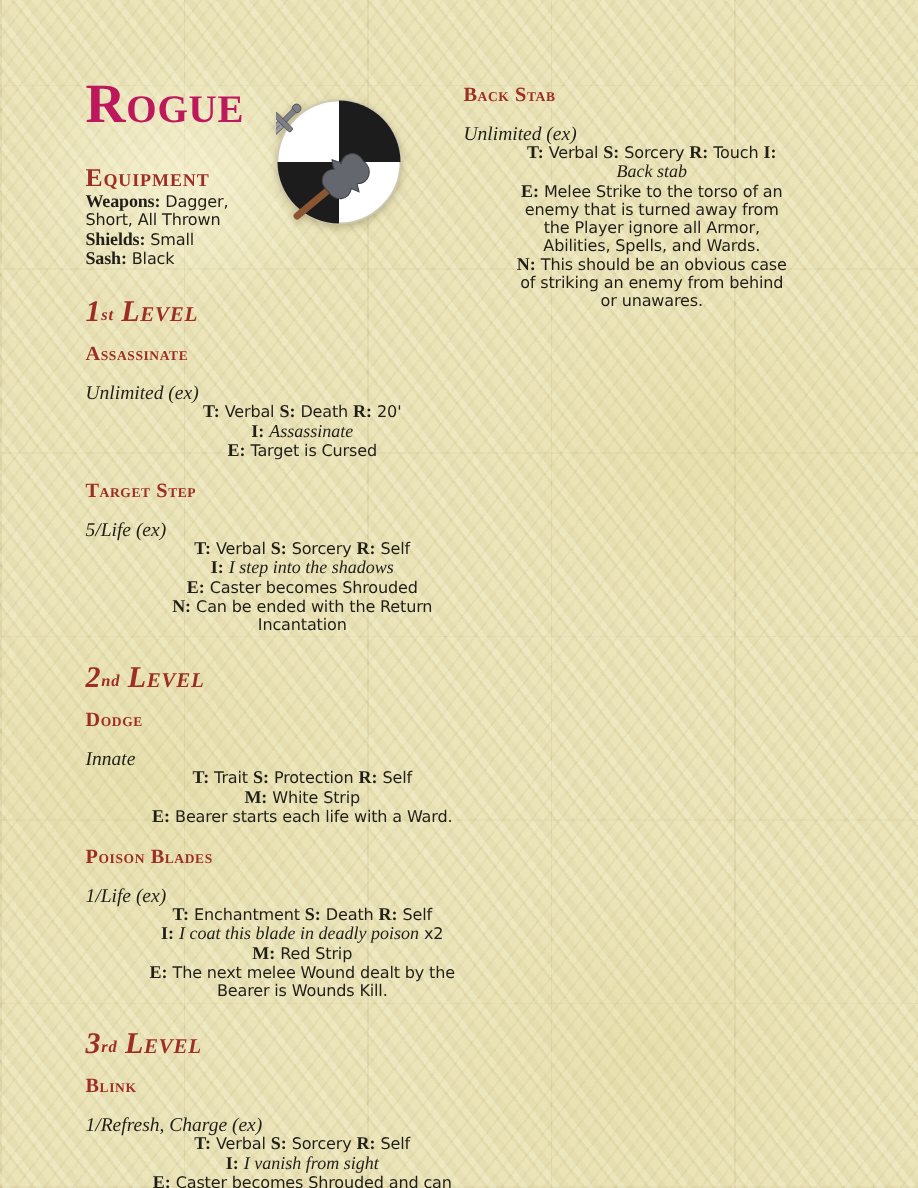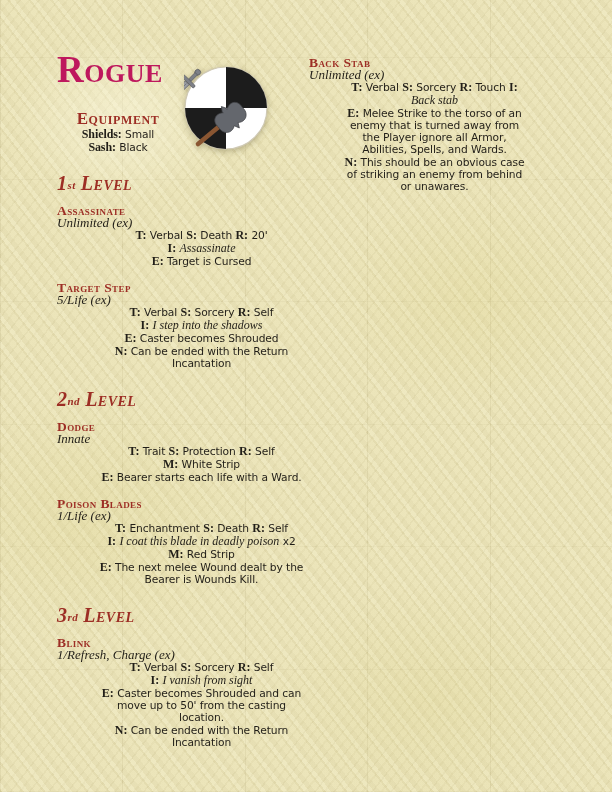--- a/index.html
+++ b/index.html
@@ -26,42 +26,42 @@
     font-family:"Liberation Serif",serif;font-weight:700;
     font-variant:small-caps;font-size:37px;line-height:40px;
     letter-spacing:0.5px;color:#be185d;
   }
   .red-heading{color:#9d2e25;}
   .eq-heading{
     margin:0;
     font-family:"Liberation Serif",serif;font-weight:600;
     font-variant:small-caps;font-size:17px;line-height:18px;letter-spacing:0.6px;
   }
-  .equipment{width:122px;text-align:center;}
+  .equipment{width:122px;}
   .eq-item{font-size:10.7px;line-height:12px;letter-spacing:-0.1px;}
   .eq-label{font-family:"Liberation Serif",serif;font-weight:700;font-size:12px;}
 
   .level-heading{
     margin:18px 0 8px 0;
     font-family:"Liberation Serif",serif;font-weight:600;
     font-size:20px;line-height:22px;letter-spacing:0.5px;font-style:italic;
   }
   .level-heading .ordinal{font-size:11px;letter-spacing:0.5px;vertical-align:1px;}
   .level-heading .word{font-variant:small-caps;margin-left:5px;}
 
   .ability{margin:0 0 13px 0;}
   .ability-name{
     margin:0;
     font-family:"Liberation Serif",serif;font-weight:600;
     font-variant:small-caps;font-size:13.5px;line-height:12px;
     letter-spacing:0.4px;padding-top:1px;
   }
   .ability-usage{
     font-family:"Liberation Serif",serif;font-style:italic;
-    font-size:13px;line-height:12px;
+    font-size:13px;line-height:12px;margin-top:14px;
   }
   .stat-block{margin-left:36px;text-align:center;}
   .col-right .stat-block{margin-left:33px;}
   .stat-line{font-size:10.7px;line-height:12px;letter-spacing:-0.1px;}
   .seg-tag{font-family:"Liberation Serif",serif;font-weight:700;font-size:12px;letter-spacing:0;}
   .seg-inc{font-family:"Liberation Serif",serif;font-style:italic;font-size:12px;letter-spacing:0;}
 
   .crest{position:absolute;left:184px;top:66px;width:84px;height:84px;
     filter:drop-shadow(0 2px 3px rgba(90,80,40,0.35));}
 </style>
@@ -90,20 +90,21 @@
       </g>
     </g>
   </svg>
 
   <div class="col col-left">
     <h1 class="page-title">Rogue</h1>
 
     <section class="equipment">
       <h2 class="eq-heading red-heading">Equipment</h2>
       <div id="equipment-items">
+          <div class="eq-item"><span class="eq-label">Weapons:</span> <span class="eq-value">Dagger, Short, All Thrown</span></div>
           <div class="eq-item"><span class="eq-label">Shields:</span> <span class="eq-value">Small</span></div>
           <div class="eq-item"><span class="eq-label">Sash:</span> <span class="eq-value">Black</span></div>
         </div>
     </section>
 
     <div id="levels">
         <section class="level-section">
           <h2 class="level-heading red-heading"><span class="numeral">1</span><span class="ordinal">st</span><span class="word">Level</span></h2>
           <div class="ability">
             <h3 class="ability-name red-heading">Assassinate</h3>

